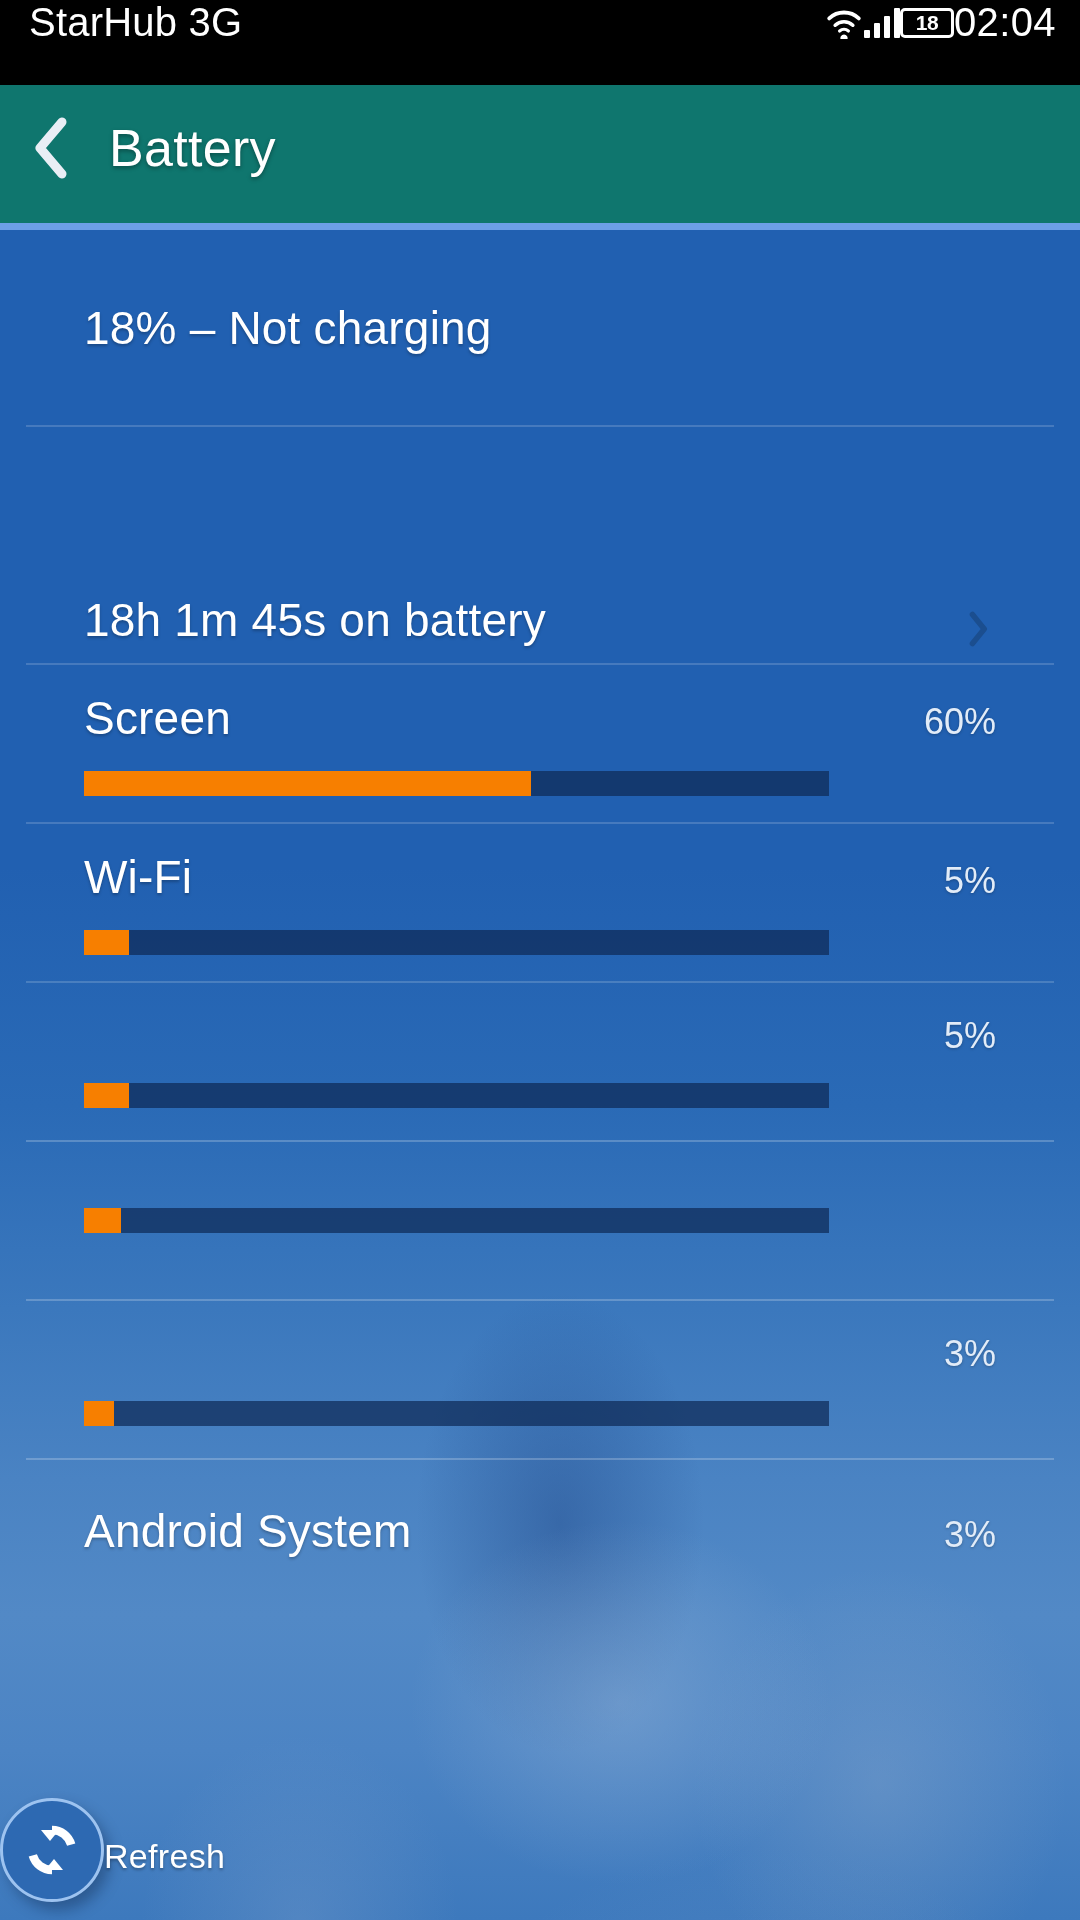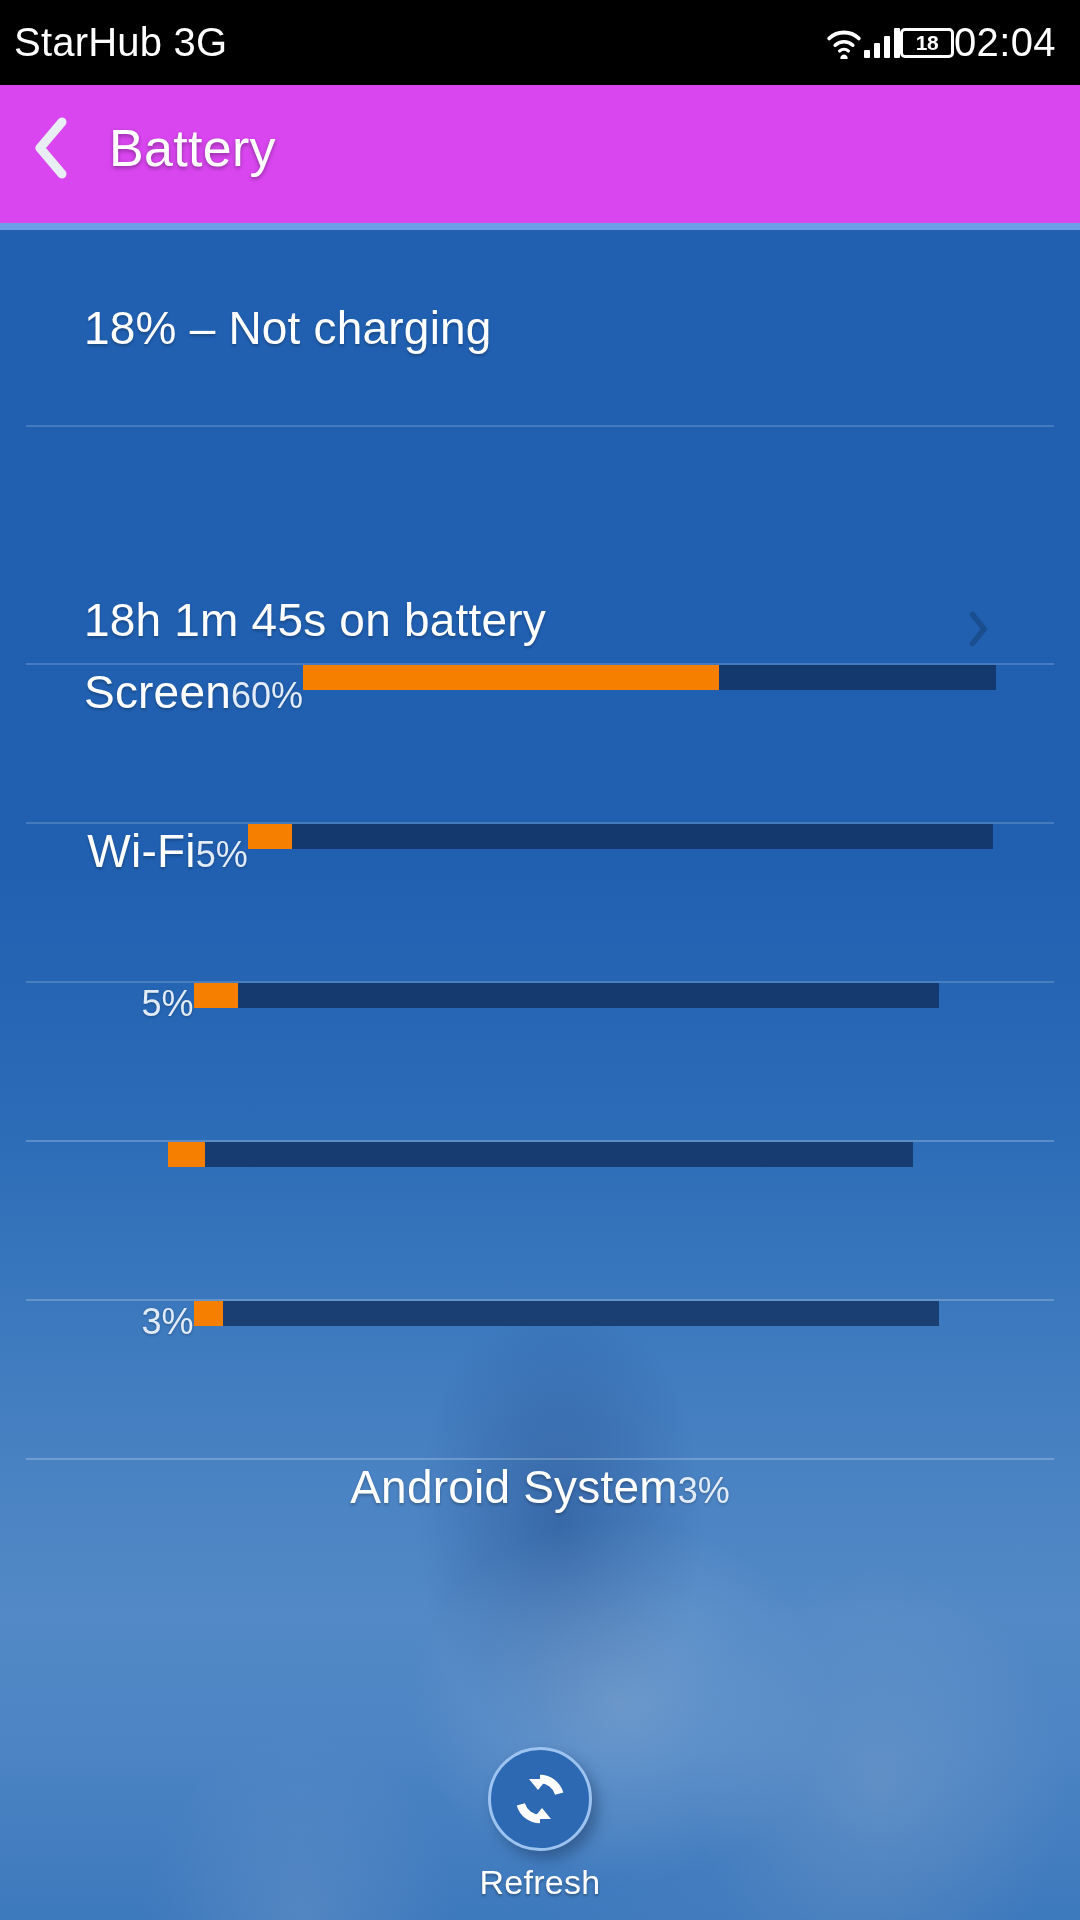--- a/index.html
+++ b/index.html
@@ -46,22 +46,22 @@
       radial-gradient(ellipse 150px 150px at 905px 1210px, rgba(210,200,170,0.14), rgba(210,200,170,0) 70%);
     filter:blur(16px);
     pointer-events:none;
   }
 
   
   #status-bar {
     position:absolute; left:0; top:0;
     width:1080px; height:85px;
     background:#000;
-    display:flex; align-items:center;
-    padding:0 24px 0 14px;
+    display:flex; align-items:flex-start;
+    padding:0 24px 0 29px;
     z-index:20;
   }
   #carrier {
     color:#fff; font-size:40px; letter-spacing:0.2px;
     white-space:nowrap;
   }
   #status-right {
     margin-left:auto;
     display:flex; align-items:center; 
   }
@@ -87,21 +87,21 @@
   #battery-level {
     color:#fff; font-size:21px; font-weight:bold; line-height:1;
     letter-spacing:-0.5px;
   }
   #clock { color:#fff; font-size:40px; letter-spacing:0.4px; }
 
   
   #header {
     position:absolute; left:0; top:72px;
     width:1080px; height:151px;
-    background:#d946ef;
+    background:#0f766e;
     display:flex; align-items:center;
     z-index:15;
   }
   #back-button {
     width:104px; height:151px;
     display:flex; align-items:center; justify-content:center;
     cursor:pointer;
   }
   #header-title {
     color:#fff; font-size:52px;
@@ -142,21 +142,21 @@
   }
   .chevron-right {
     margin-left:auto;
     width:36px; height:36px;
   }
 
   
   .usage-row {
     height:157px;
     padding:0 84px 0 84px;
-    display:flex; flex-direction:row; justify-content:center;
+    display:flex; flex-direction:column; justify-content:center;
     cursor:pointer;
   }
   .usage-head {
     display:flex; align-items:baseline;
     margin-bottom:26px;
   }
   .usage-name {
     color:#fff; font-size:46px; letter-spacing:0.2px;
     text-shadow:0 2px 3px rgba(0,0,0,0.25);
   }
@@ -175,21 +175,21 @@
   }
   .bar-fill {
     position:absolute; left:0; top:0; bottom:0;
     background:#f77f00;
   }
 
   
   #refresh-area {
     position:absolute;
     left:0; bottom:18px; width:1080px;
-    display:flex; flex-direction:column; align-items:center;
+    display:flex; flex-direction:row; align-items:center;
     z-index:12;
   }
   #refresh-button {
     width:104px; height:104px; border-radius:50%;
     background:#2d69b2;
     border:3px solid #9dc3f0;
     display:flex; align-items:center; justify-content:center;
     box-shadow:6px 8px 14px rgba(10,30,60,0.35);
     cursor:pointer;
   }

